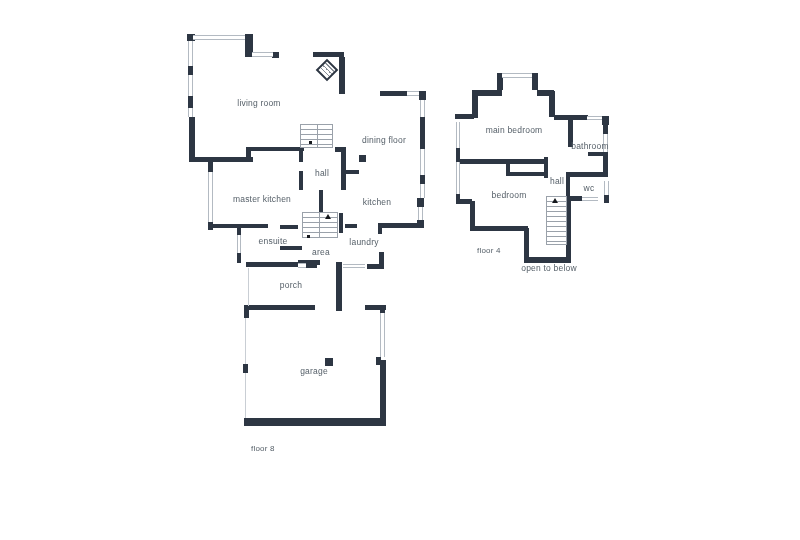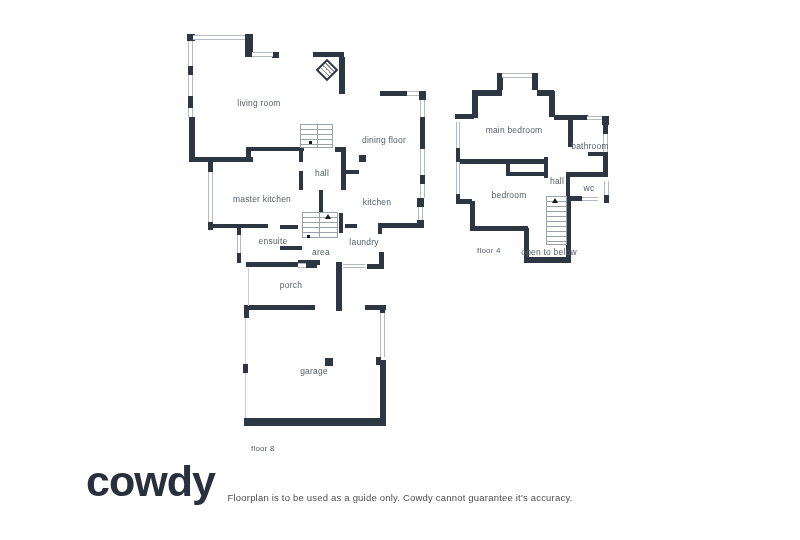--- a/index.html
+++ b/index.html
@@ -167,18 +167,16 @@
   <div class="lbl" style="left:364px;top:242px">laundry</div>
   <div class="lbl" style="left:291px;top:285px">porch</div>
   <div class="lbl" style="left:314px;top:371px">garage</div>
   <div class="floor-lbl" style="left:251px;top:444px">floor 8</div>
 
   <div class="lbl" style="left:514px;top:130px">main bedroom</div>
   <div class="lbl" style="left:590px;top:146px">bathroom</div>
   <div class="lbl" style="left:509px;top:195px">bedroom</div>
   <div class="lbl" style="left:557px;top:181px">hall</div>
   <div class="lbl" style="left:589px;top:188px">wc</div>
-  <div class="lbl" style="left:549px;top:252px">open to below</div>
+  <div class="lbl" style="left:549px;top:268px">open to below</div>
   <div class="floor-lbl" style="left:477px;top:246px">floor 4</div>
 
-  <div class="logo">cowdy</div>
-  <div class="disclaimer">Floorplan is to be used as a guide only. Cowdy cannot guarantee it's accuracy.</div>
 </div>
 
 </body></html>

